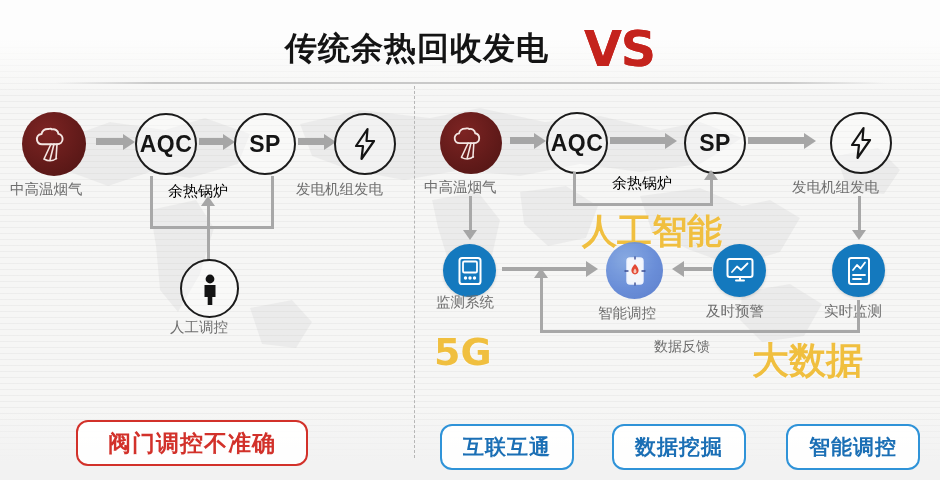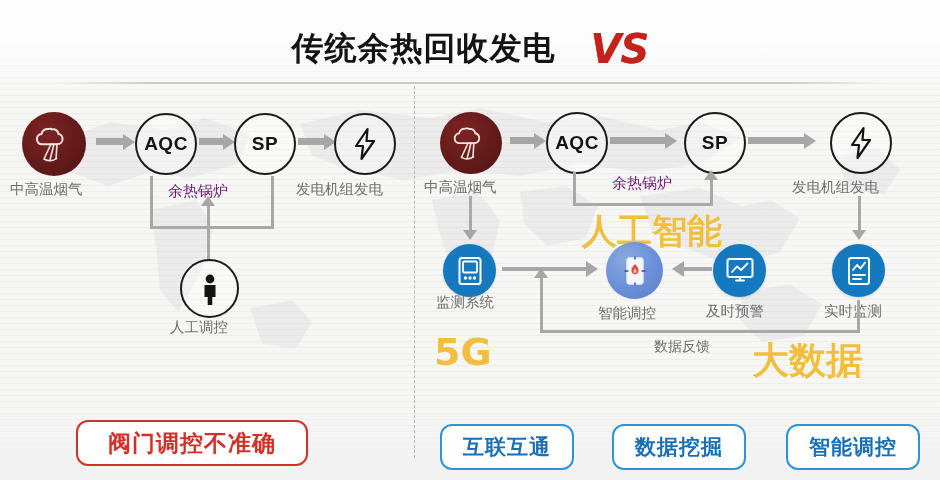--- a/index.html
+++ b/index.html
@@ -22,51 +22,51 @@
   .bg-fade-top{position:absolute;left:0;top:0;width:940px;height:95px;
     background:linear-gradient(180deg,#fdfdfd 40%,rgba(253,253,253,0));pointer-events:none;}
   .bg-fade-bottom{position:absolute;left:0;bottom:0;width:940px;height:70px;
     background:linear-gradient(0deg,#f2f2f2 25%,rgba(242,242,242,0));pointer-events:none;}
 
   
   .header{position:absolute;left:0;top:18px;width:940px;height:62px;
     display:flex;align-items:center;justify-content:center;gap:35px;}
   .title-cn{font-size:32px;font-weight:bold;color:#141414;letter-spacing:1px;
     font-family:"DejaVu Sans","Liberation Sans",sans-serif;white-space:nowrap;}
-  .vs{font-size:40px;font-weight:bold;font-style:italic;letter-spacing:-1px;
+  .vs{font-size:49px;font-weight:bold;letter-spacing:-1px;
     background:linear-gradient(180deg,#e8302a 0%,#b01410 100%);
     -webkit-background-clip:text;background-clip:text;color:#c4231d;
     font-family:"DejaVu Sans","Liberation Sans",sans-serif;text-align:center;}
   .title-rule{position:absolute;left:55px;top:82px;width:830px;height:2px;
     background:linear-gradient(90deg,rgba(190,190,190,0),#c9c9c9 12%,#c9c9c9 88%,rgba(190,190,190,0));}
 
   
   .divider{position:absolute;left:414px;top:86px;width:0;height:372px;
     border-left:1px dashed #b6b6b6;}
 
   
   .node{position:absolute;}
   .circ-outline{width:100%;height:100%;border-radius:50%;
     border:2.5px solid #1b1b1b;background:rgba(255,255,255,.35);
     display:flex;align-items:center;justify-content:center;
-    font-size:19px;font-weight:600;color:#151515;letter-spacing:.5px;
+    font-size:23px;font-weight:600;color:#151515;letter-spacing:.5px;
     font-family:"Liberation Sans",sans-serif;}
   .circ-smoke{width:100%;height:100%;border-radius:50%;
     background:radial-gradient(circle at 38% 32%,#7d2423 0%,#631b1a 55%,#4e1413 100%);
     display:flex;align-items:center;justify-content:center;}
   .circ-blue{width:100%;height:100%;border-radius:50%;background:#1479be;
     display:flex;align-items:center;justify-content:center;
     box-shadow:0 1px 3px rgba(0,0,0,.14);}
   .circ-blue-soft{width:100%;height:100%;border-radius:50%;
     background:radial-gradient(circle at 35% 30%,#7ea3e0 0%,#5f86d6 55%,#4f74c9 100%);
     display:flex;align-items:center;justify-content:center;opacity:.92;}
 
   .cap{position:absolute;font-size:14.5px;color:#6e6e6e;white-space:nowrap;
     font-family:"DejaVu Sans","Liberation Sans",sans-serif;}
-  .cap-dark{color:#701a75;}
+  .cap-dark{color:#000000;}
 
   
   .arrow,.conn{position:absolute;background:#a6a6a6;}
   .arrow-h{height:7px;}
   .arrow-head-r{position:absolute;width:0;height:0;
     border-top:8px solid transparent;border-bottom:8px solid transparent;
     border-left:12px solid #a6a6a6;}
   .arrow-head-l{position:absolute;width:0;height:0;
     border-top:8px solid transparent;border-bottom:8px solid transparent;
     border-right:12px solid #a6a6a6;}

